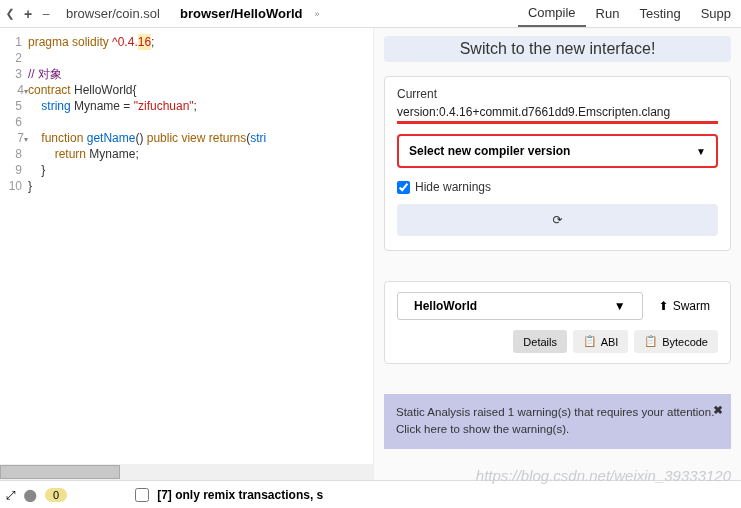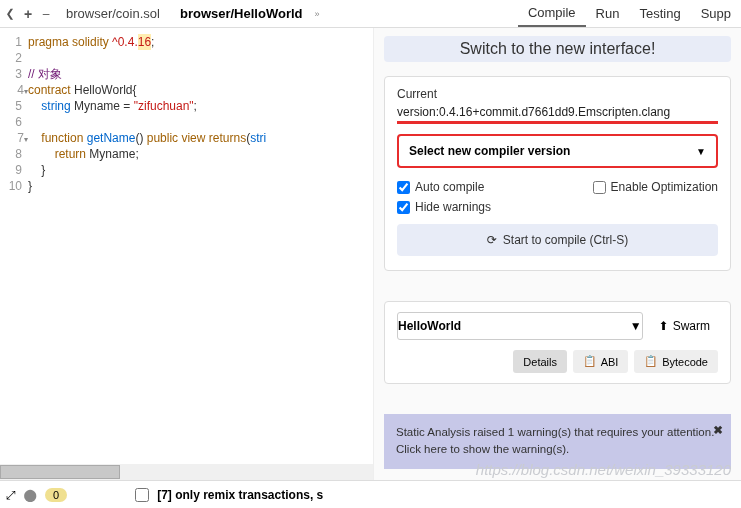--- a/index.html
+++ b/index.html
@@ -36,30 +36,30 @@
 .cur-label{font-size:12px;color:#333;margin-bottom:4px}
 .cur-ver{font-size:12px;color:#222;margin-bottom:2px}
 .red-under{height:3px;background:#e82c2c;margin-bottom:10px}
 .select-box{border:2px solid #e82c2c;border-radius:4px;padding:8px 10px;font-size:12px;font-weight:bold;display:flex;justify-content:space-between;align-items:center;margin-bottom:12px;cursor:pointer}
 .select-box .tri{font-size:10px}
 .chk-row{display:flex;gap:30px;margin-bottom:6px}
 .chk{display:flex;align-items:center;gap:5px;font-size:12px;color:#333}
 .chk input{width:13px;height:13px}
 .compile-btn{background:#e8ecf7;border-radius:4px;padding:9px;text-align:center;color:#333;font-size:12px;margin-top:10px;cursor:pointer;display:flex;align-items:center;justify-content:center;gap:6px}
 .row2{display:flex;gap:8px;align-items:center;margin-bottom:10px}
-.contract-sel{flex:1;border:1px solid #ccc;border-radius:3px;padding:6px 0;font-size:12px;font-weight:bold;display:flex;justify-content:space-between;align-items:flex-start;cursor:pointer;background:#fff}
+.contract-sel{flex:1;border:1px solid #ccc;border-radius:3px;padding:6px 16px;font-size:12px;font-weight:bold;display:flex;justify-content:space-between;align-items:flex-start;cursor:pointer;background:#fff}
 .swarm-btn{display:flex;align-items:center;gap:4px;font-size:12px;padding:6px 8px;cursor:pointer}
 .btn-row{display:flex;justify-content:flex-end;gap:6px;margin-bottom:0}
 .sm-btn{padding:5px 10px;font-size:11px;background:#eee;border-radius:3px;display:flex;align-items:center;gap:4px;cursor:pointer}
 .sm-btn.dark{background:#ddd}
 .warning{background:#c7c8e8;padding:10px 12px;font-size:11.5px;color:#333;margin-top:14px;position:relative;line-height:1.5}
 .warning .close{position:absolute;right:8px;top:8px;font-weight:bold;cursor:pointer}
 .bottom-bar{position:absolute;bottom:0;left:0;right:0;height:28px;background:#fff;border-top:1px solid #ddd;display:flex;align-items:center;padding:0 6px;gap:8px;font-size:12px}
 .pill{background:#f0e090;border-radius:8px;padding:1px 8px;font-size:11px}
-.watermark{position:absolute;right:10px;bottom:30px;color:#caccd1;font-size:15px;font-style:italic;pointer-events:none}
+.watermark{position:absolute;right:10px;bottom:24px;color:#caccd1;font-size:15px;font-style:italic;pointer-events:none}
 .arrow-icon{font-size:11px}
 .caret{font-size:9px;color:#888}
 </style>
 </head>
 <body>
 
 <div class="top-bar">
   <div class="left-ctrl">
     <span class="ico arrow-icon">❮</span>
     <span class="ico plus">+</span>
@@ -109,36 +109,25 @@
       <div class="cur-label">Current</div>
       <div class="cur-ver">version:0.4.16+commit.d7661dd9.Emscripten.clang</div>
       <div class="red-under"></div>
       <div class="select-box">
         <span>Select new compiler version</span>
         <span class="tri">▼</span>
       </div>
       <div class="chk-row">
         <label class="chk">
           <input type="checkbox" checked="" style="">
-          <span>Auto compile</span>
-        </label>
-        <label class="chk" style="margin-left:auto">
-          <input type="checkbox" style="">
-          <span>Enable Optimization</span>
-        </label>
-      </div>
-      <div class="chk-row">
-        <label class="chk">
-          <input type="checkbox" checked="" style="">
           <span>Hide warnings</span>
         </label>
       </div>
       <div class="compile-btn">
         <span>⟳</span>
-        <span>Start to compile (Ctrl-S)</span>
       </div>
     </div>
 
     <div class="section" style="padding-bottom:10px">
       <div class="row2">
         <div class="contract-sel">
           <span>HelloWorld</span>
           <span class="tri">▼</span>
         </div>
         <div class="swarm-btn">

